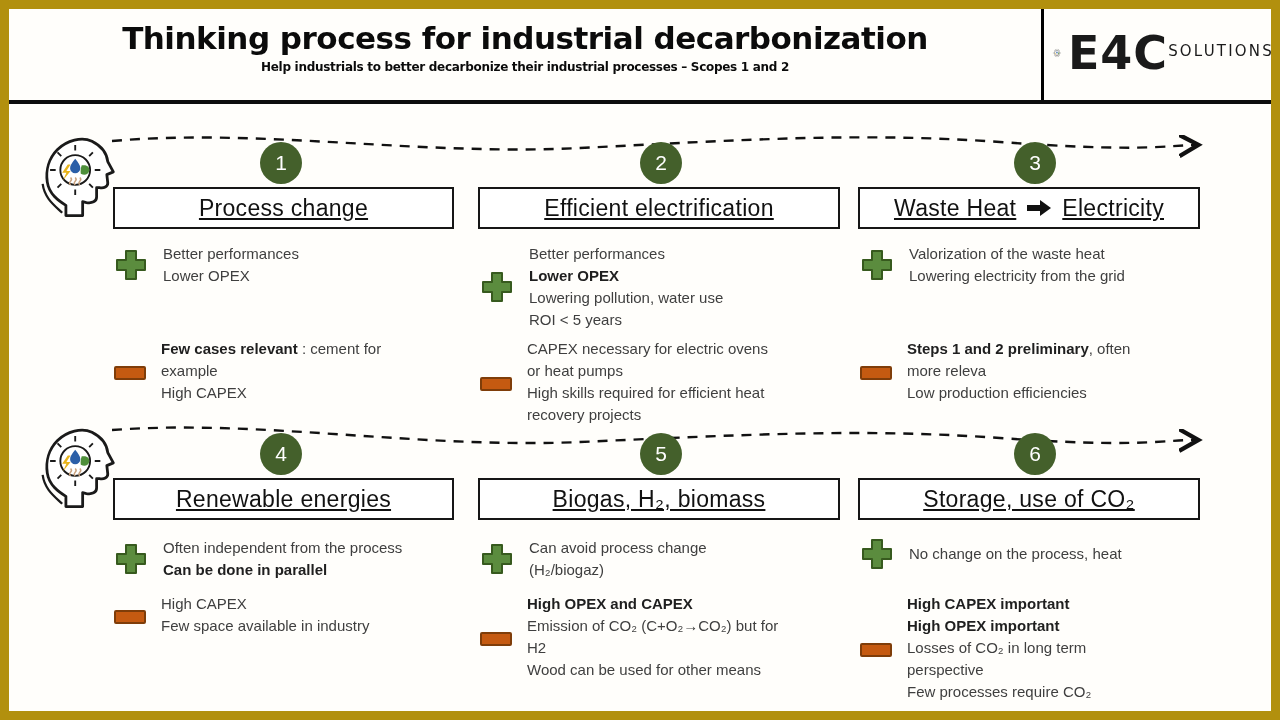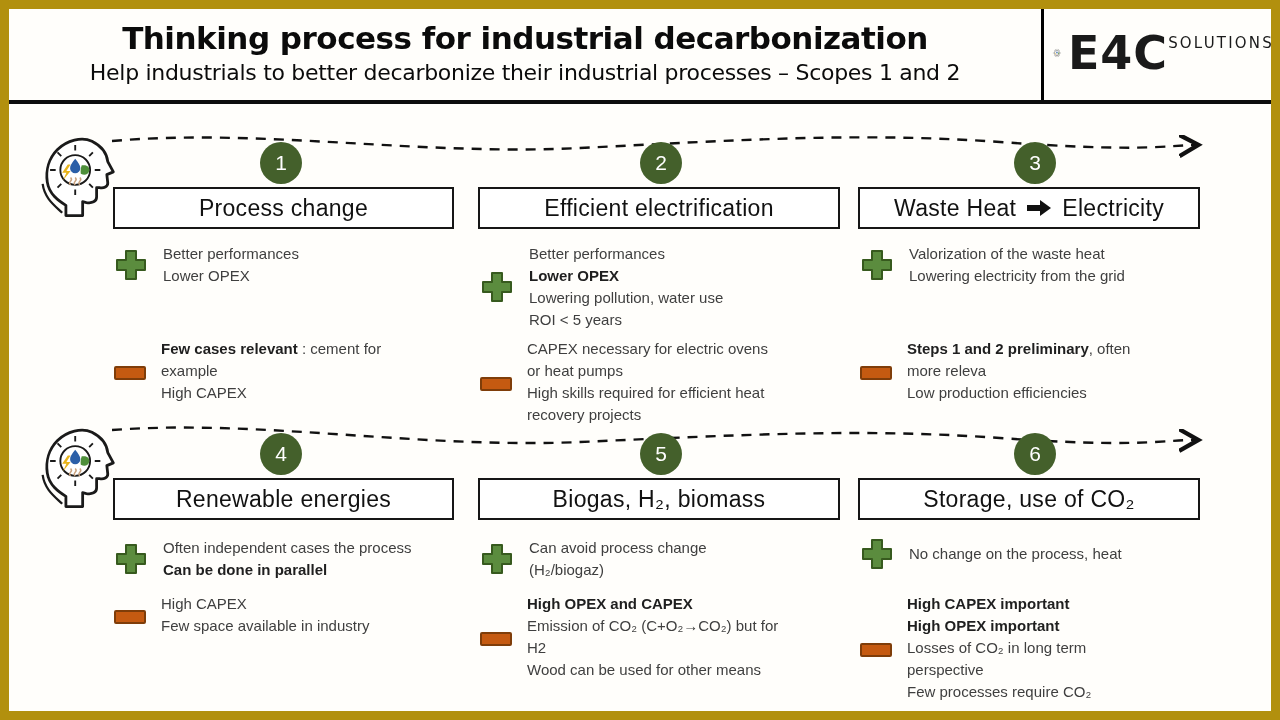--- a/index.html
+++ b/index.html
@@ -3,42 +3,42 @@
 <meta charset="utf-8">
 <style>
   html,body{margin:0;padding:0;background:#888;}
   .slide{position:relative;width:1280px;height:720px;background:#fffefb;overflow:hidden;
          font-family:"Liberation Sans",sans-serif;}
   .frame{position:absolute;inset:0;border:9px solid #B2900E;pointer-events:none;z-index:60;}
 
   
   .head-text{position:absolute;left:10px;top:12px;width:1030px;text-align:center;color:#0b0b0b;}
   .head-text h1{font-family:"DejaVu Sans",sans-serif;font-weight:bold;font-size:31px;margin:8px 0 4px;letter-spacing:-0.5px;}
-  .head-text h2{font-family:"DejaVu Sans",sans-serif;font-weight:normal;font-size:22px;margin:4px 0 5px;letter-spacing:-0.3px;}
+  .head-text h2{font-family:"DejaVu Sans",sans-serif;font-weight:bold;font-size:12px;margin:4px 0 5px;letter-spacing:-0.3px;}
   .vline{position:absolute;left:1041px;top:9px;width:3px;height:92px;background:#000;}
   .hrule{position:absolute;left:0;top:100px;width:1280px;height:4px;background:#0d0d0d;}
   .logo{position:absolute;left:1052px;top:8px;width:222px;height:90px;display:flex;align-items:center;gap:6px;}
   .logo-text{display:flex;flex-direction:row;align-items:flex-start;color:#1a1a1a;}
   .logo-brand{font-family:"DejaVu Sans",sans-serif;font-weight:bold;font-size:46px;line-height:46px;letter-spacing:1px;}
-  .logo-tagline{font-family:"DejaVu Sans",sans-serif;font-size:15px;letter-spacing:2.2px;margin-top:4px;}
+  .logo-tagline{font-family:"DejaVu Sans",sans-serif;font-size:15px;letter-spacing:2.2px;margin-top:12px;}
 
   
   .flow{position:absolute;left:0;top:0;width:1280px;height:720px;z-index:1;}
   .headicon{position:absolute;z-index:2;}
   .headicon.r1{left:38px;top:120px;}
   .headicon.r2{left:38px;top:411px;}
 
   
   .badge{position:absolute;width:42px;height:42px;border-radius:50%;background:#44602B;color:#fff;
          display:flex;align-items:center;justify-content:center;font-size:21px;z-index:5;}
   .badge.a{left:260px}.badge.b{left:640px}.badge.c{left:1014px}
   .badge.r1{top:142px}.badge.r2{top:433px}
 
   .tb{position:absolute;height:38px;background:#fff;border:2px solid #161616;z-index:4;
-      display:flex;align-items:center;justify-content:center;font-size:23px;color:#111;letter-spacing:0.3px;}
+      display:flex;align-items:center;justify-content:center;font-size:23px;color:#111;letter-spacing:0.3px;text-decoration:underline;}
   .tb.a{left:113px;width:337px}.tb.b{left:478px;width:358px}.tb.c{left:858px;width:338px}
   .tb.r1{top:187px}.tb.r2{top:478px}
   .tb .t-arrow{margin:0 10px;}
 
   .blk{position:absolute;display:flex;align-items:center;gap:15px;z-index:3;}
   .blk.a{left:114px;width:311px}.blk.b{left:480px;width:372px}.blk.c{left:860px;width:344px}
   .blk.pros.r1{top:243px}.blk.cons.r1{top:338px}
   .blk.pros.r2{top:537px}.blk.cons.r2{top:593px}
 
   .plus{flex:0 0 auto;}
@@ -189,21 +189,21 @@
         <div class="line"><b></b><span>more releva</span></div>
         <div class="line"><b></b><span>Low production efficiencies</span></div>
       </div>
   </div>
 
   <div class="blk pros a r2">
     <svg class="plus" width="34" height="34" viewBox="0 0 34 34">
         <path d="M12 3 h10 v9 h9 v10 h-9 v9 h-10 v-9 h-9 v-10 h9 z" fill="#5B8C3E" stroke="#375A1E" stroke-width="2" stroke-linejoin="round"></path>
       </svg>
     <div class="lines">
-        <div class="line"><b></b><span>Often independent cases the process</span></div>
+        <div class="line"><b></b><span>Often independent from the process</span></div>
         <div class="line"><b>Can be done in parallel</b><span></span></div>
       </div>
   </div>
   <div class="blk cons a r2">
     <div class="minus"></div>
     <div class="lines">
         <div class="line"><b></b><span>High CAPEX</span></div>
         <div class="line"><b></b><span>Few space available in industry</span></div>
       </div>
   </div>

